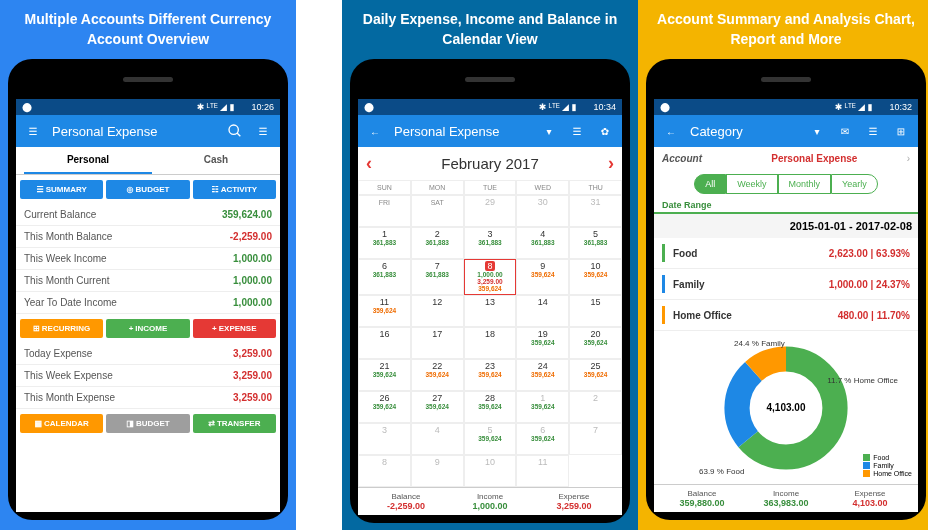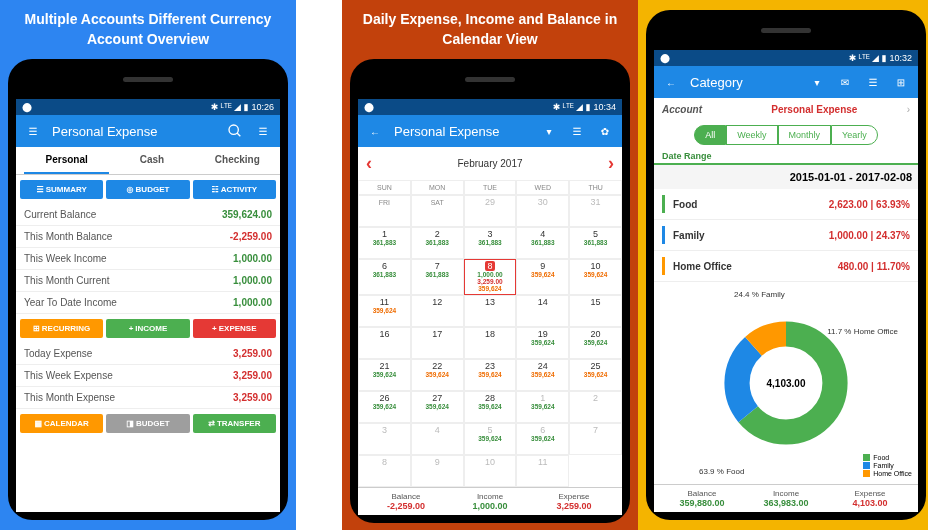--- a/index.html
+++ b/index.html
@@ -1,26 +1,26 @@
 <!DOCTYPE html>
 <html><head>
 <meta charset="utf-8">
 <style>
 * { margin: 0; padding: 0; box-sizing: border-box; font-family: Arial, sans-serif; }
 body { width: 928px; height: 530px; display: flex; }
 .panel { flex: 1; display: flex; flex-direction: column; align-items: center; padding: 10px 8px; }
 .panel-blue { background: #2d85f1; }
-.panel-green { background: #c2410c; margin-left: 46px; }
+.panel-green { background: #0369a1; margin-left: 46px; }
 .panel-orange { background: #f4b400; }
 .panel-title { color: #fff; font-weight: bold; font-size: 14px; text-align: center; margin-bottom: 10px; line-height: 1.4; }
 .phone { background: #000; border-radius: 24px; padding: 40px 8px 8px; width: 280px; flex: 1; position: relative; }
 .phone::before { content: ''; position: absolute; top: 18px; left: 50%; transform: translateX(-50%); width: 50px; height: 5px; background: #333; border-radius: 3px; }
 .screen { background: #fff; width: 100%; height: 100%; overflow: hidden; display: flex; flex-direction: column; font-size: 10px; }
 .statusbar { background: #0b4b87; color: #fff; height: 16px; display: flex; justify-content: space-between; align-items: center; padding: 0 6px; font-size: 9px; }
-.statusbar-icons { display: flex; gap: 3px; align-items: flex-end; }
+.statusbar-icons { display: flex; gap: 17px; align-items: flex-end; }
 .appbar { background: #1e88e5; color: #fff; height: 32px; display: flex; align-items: center; padding: 0 8px; gap: 10px; }
 .appbar-title { flex: 1; font-size: 13px; font-weight: 500; }
 .icon-btn { width: 18px; height: 18px; display: flex; align-items: center; justify-content: center; cursor: pointer; }
 .tabs { display: flex; border-bottom: 1px solid #ccc; padding-left: 8px; }
 .tab { flex: 1; padding: 7px 0; text-align: center; font-size: 10px; font-weight: bold; color: #555; cursor: pointer; }
 .tab.active { border-bottom: 2px solid #1e88e5; color: #000; }
 .btn-row { display: flex; gap: 3px; padding: 5px 4px; }
 .pill-btn { flex: 1; padding: 5px 2px; color: #fff; font-size: 8px; font-weight: bold; text-align: center; border-radius: 2px; display: flex; align-items: center; justify-content: center; gap: 2px; cursor: pointer; }
 .blue-btn { background: #1e88e5; }
 .green-btn { background: #4caf50; }
@@ -28,21 +28,21 @@
 .orange-btn { background: #ff9800; }
 .grey-btn { background: #9e9e9e; }
 .row-item { display: flex; justify-content: space-between; padding: 5px 8px; border-bottom: 1px solid #eee; font-size: 10px; }
 .row-label { color: #555; }
 .val-green { color: #388e3c; font-weight: bold; }
 .val-red { color: #d32f2f; font-weight: bold; }
 .val-orange { color: #ef6c00; font-weight: bold; }
 
 
 .cal-header { display: flex; align-items: center; justify-content: space-between; padding: 6px 8px; }
-.cal-title { font-size: 10px; color: #333; }
+.cal-title { font-size: 15px; color: #333; }
 .cal-arrow { color: #e53935; font-size: 18px; font-weight: bold; cursor: pointer; }
 .cal-grid { display: grid; grid-template-columns: repeat(5, 1fr); font-size: 7px; flex: 1; }
 .cal-head { color: #888; text-align: center; padding: 3px 0; border: 0.5px solid #eee; font-size: 7px; }
 .cal-cell { border: 0.5px solid #eee; padding: 1px; min-height: 32px; position: relative; text-align: center; }
 .cal-day { font-size: 9px; color: #333; }
 .cal-val { font-size: 6.5px; line-height: 1.1; }
 .cal-cell.today .cal-day { background: #e53935; color: #fff; padding: 0 2px; border-radius: 2px; display: inline-block; }
 .cal-cell.today { border: 1px solid #e53935; }
 
 
@@ -95,21 +95,20 @@
             <svg width="16" height="16" viewBox="0 0 24 24" fill="none" stroke="#fff" stroke-width="2">
               <circle cx="10" cy="10" r="7"></circle>
               <line x1="20" y1="20" x2="15" y2="15"></line>
             </svg>
           </span>
         <span class="icon-btn">☰</span>
       </div>
       <div class="tabs">
         <div class="tab active">Personal</div>
         <div class="tab">Cash</div>
-        <div class="tab">Checking</div>
       </div>
       <div class="btn-row">
         <div class="pill-btn blue-btn">
             <span>☰</span>
             <span>SUMMARY</span>
           </div>
         <div class="pill-btn blue-btn">
             <span>◎</span>
             <span>BUDGET</span>
           </div>
@@ -378,20 +377,22 @@
         <div class="footer-col">
             <div class="footer-lbl">Expense</div>
             <div class="val-red">3,259.00</div>
           </div>
       </div>
     </div>
   </div>
 </div>
 
 <div class="panel panel-orange">
+  <div class="panel-title">Account Summary and Analysis
+Chart, Report and More</div>
   <div class="phone">
     <div class="screen">
       <div class="statusbar">
         <span>⬤</span>
           <div class="statusbar-icons">
             <span>✱ ᴸᵀᴱ ◢ ▮</span>
             <span>10:32</span>
           </div>
       </div>
       <div class="appbar">

